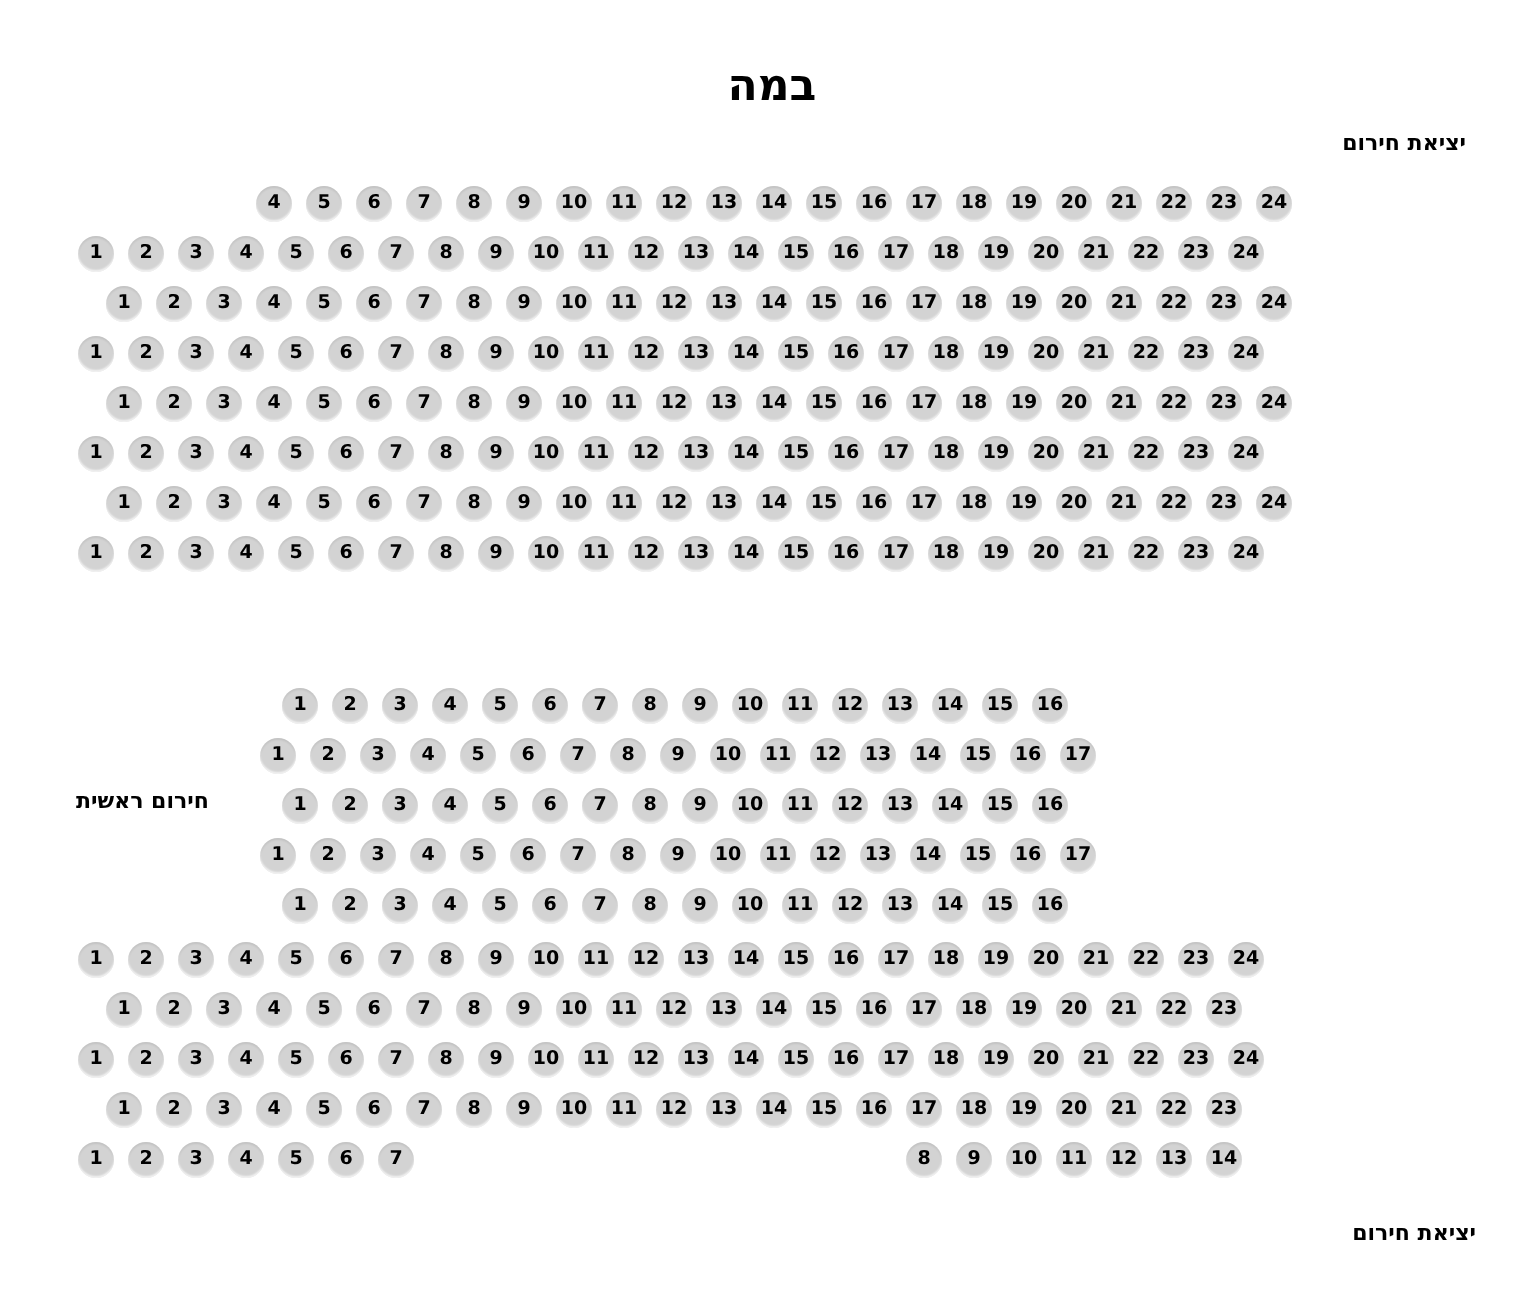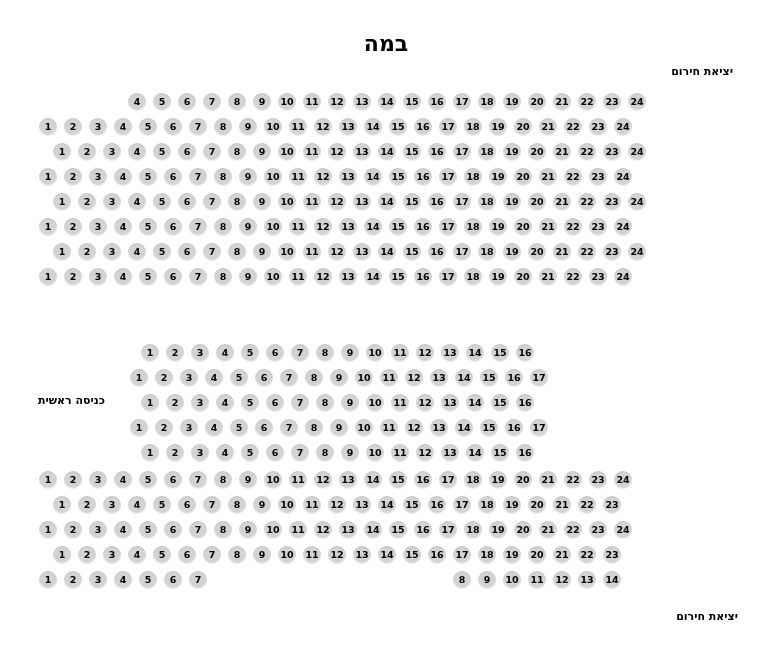--- a/index.html
+++ b/index.html
@@ -54,21 +54,21 @@
   }
 </style>
 </head>
 <body>
 
 <div class="canvas">
   <div class="stage-title">במה</div>
 
   <div class="map-label exit-top">יציאת חירום</div>
 
-  <div class="map-label entrance">כניסה ראשית</div>
+  <div class="map-label entrance">חירום ראשית</div>
 
   <div class="map-label exit-bottom">יציאת חירום</div>
 
   <div id="seats">
       <div class="seat" style="left: 128px; top: 93px; background: rgb(211, 211, 211); color: rgb(0, 0, 0);">4</div>
       <div class="seat" style="left: 153px; top: 93px; background: rgb(211, 211, 211); color: rgb(0, 0, 0);">5</div>
       <div class="seat" style="left: 178px; top: 93px; background: rgb(211, 211, 211); color: rgb(0, 0, 0);">6</div>
       <div class="seat" style="left: 203px; top: 93px; background: rgb(211, 211, 211); color: rgb(0, 0, 0);">7</div>
       <div class="seat" style="left: 228px; top: 93px; background: rgb(211, 211, 211); color: rgb(0, 0, 0);">8</div>
       <div class="seat" style="left: 253px; top: 93px; background: rgb(211, 211, 211); color: rgb(0, 0, 0);">9</div>

